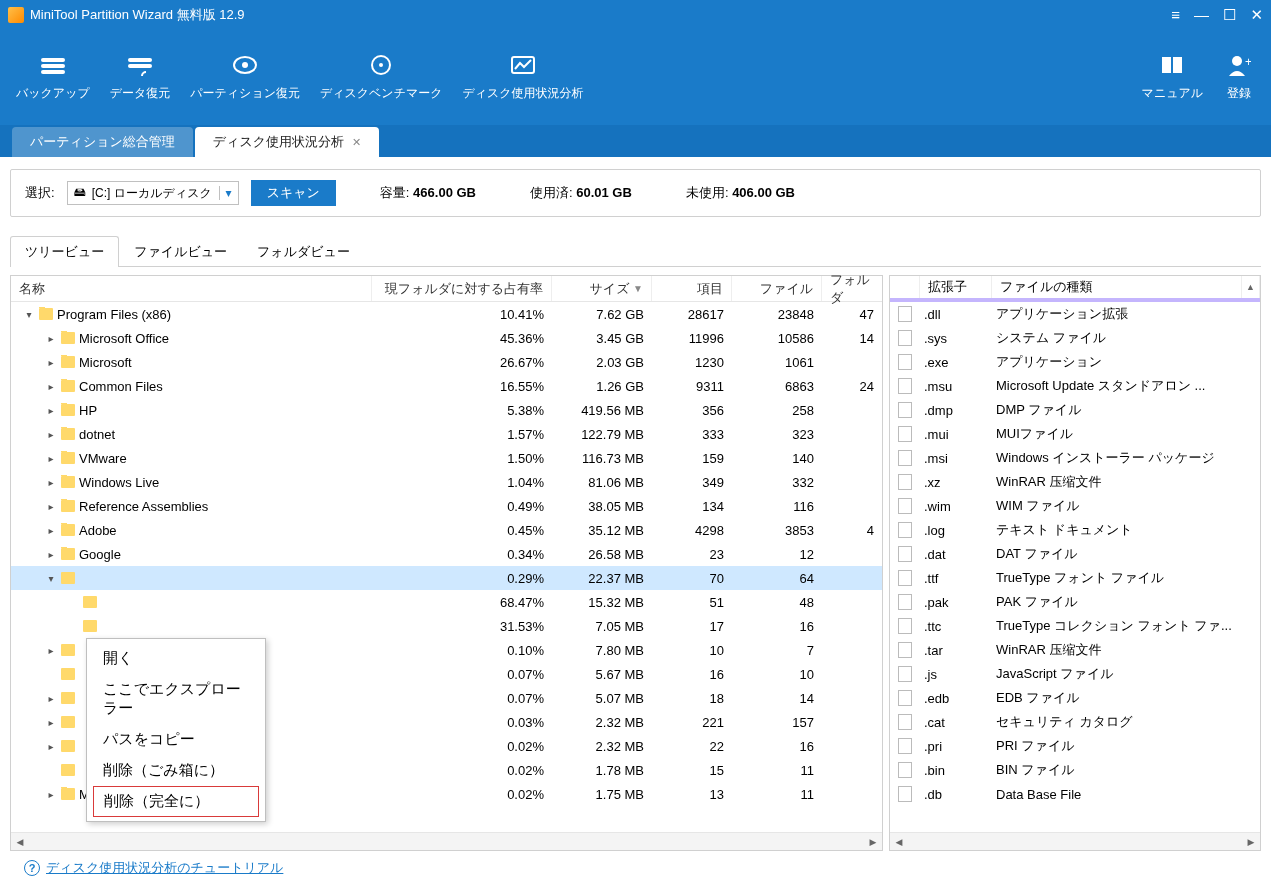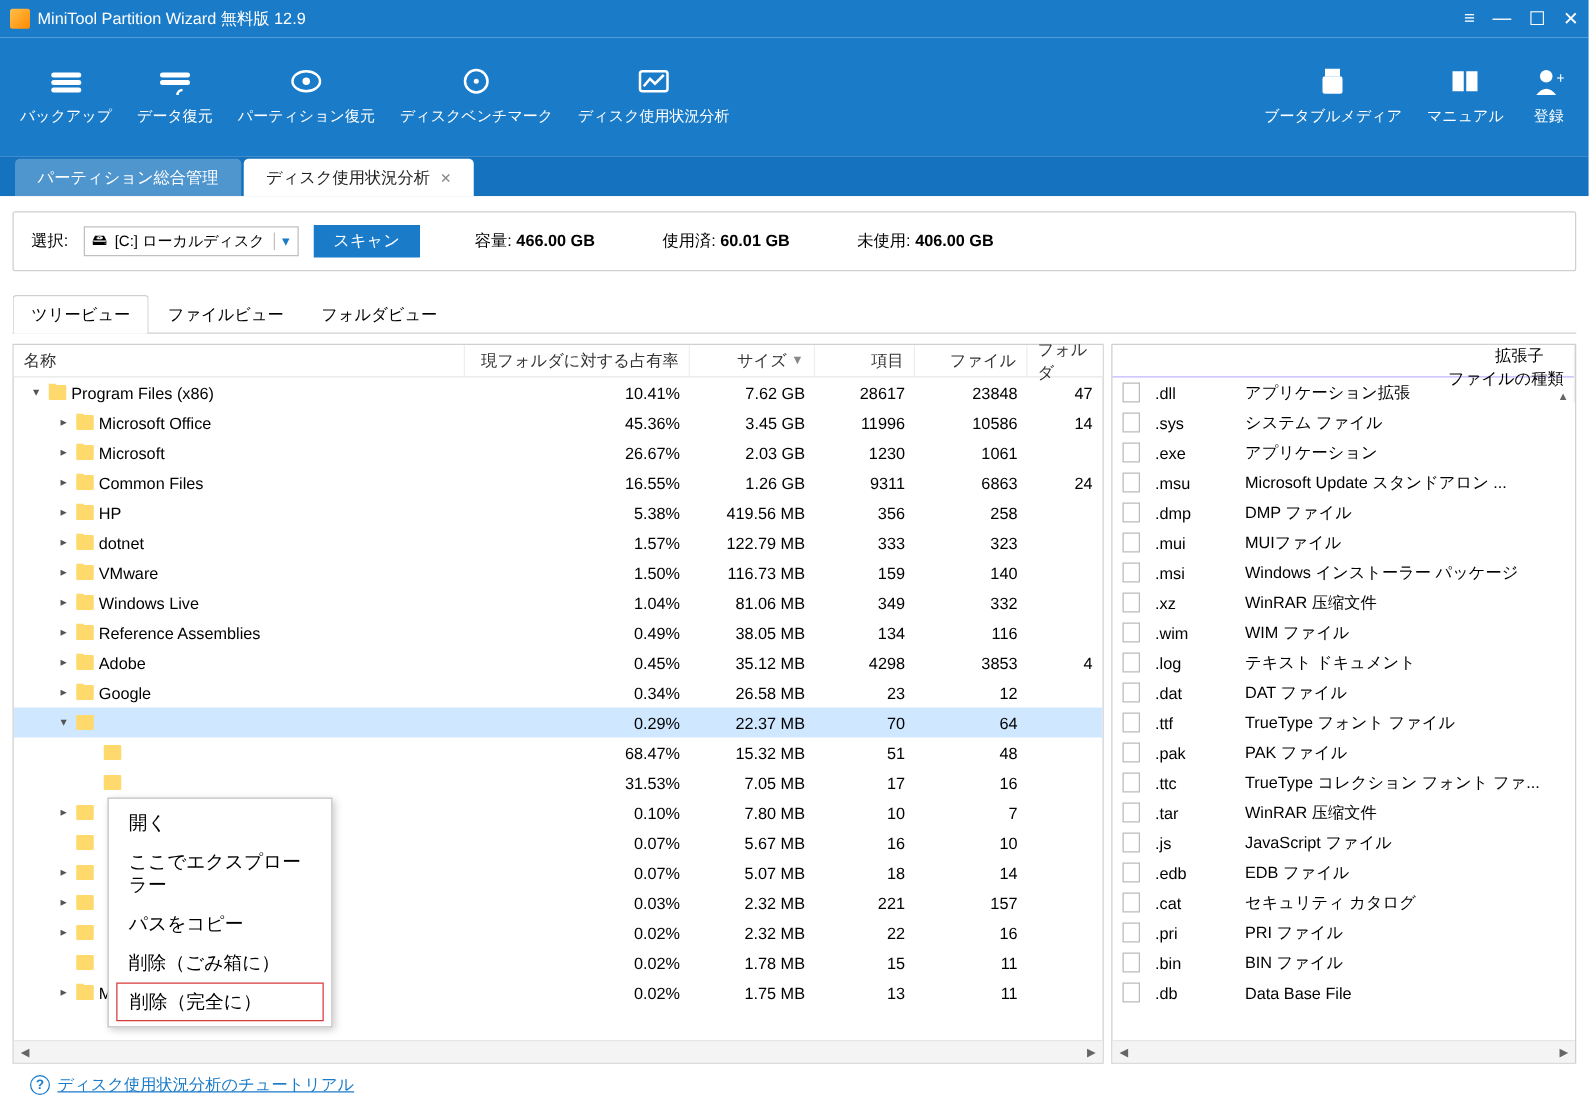--- a/index.html
+++ b/index.html
@@ -66,21 +66,21 @@
 .c-ratio { width: 180px; text-align: right; padding-right: 8px; }
 .c-size { width: 100px; text-align: right; padding-right: 8px; }
 .c-items { width: 80px; text-align: right; padding-right: 8px; }
 .c-files { width: 90px; text-align: right; padding-right: 8px; }
 .c-folders { width: 60px; text-align: right; padding-right: 8px; }
 
 .tree-arrow { width: 12px; display: inline-block; text-align: center; color: #555; font-size: 10px; }
 .folder-ico { width: 14px; height: 12px; background: #ffd96b; border-radius: 1px; display: inline-block; position: relative; }
 .folder-ico::before { content: ""; position: absolute; top: -3px; left: 0; width: 6px; height: 3px; background: #ffd96b; border-radius: 1px 1px 0 0; }
 
-.ext-header { display: flex; height: 26px; align-items: flex-end; border-bottom: 1px solid #c4b5fd; font-size: 13px; flex-direction: column; }
+.ext-header { display: flex; height: 26px; align-items: flex-end; border-bottom: 4px solid #c4b5fd; font-size: 13px; }
 .ext-header > div { padding: 0 8px; border-right: 1px solid #eee; height: 100%; display: flex; align-items: center; }
 .eh-icon { width: 30px; }
 .eh-ext { width: 72px; }
 .eh-type { flex: 1; }
 .eh-scroll { width: 18px; border-right:none; }
 
 .ext-body { flex: 1; overflow: hidden; }
 .ext-row { display: flex; height: 24px; align-items: center; font-size: 13px; }
 .ec-icon { width: 30px; display: flex; justify-content: center; }
 .ec-ext { width: 72px; padding-left: 4px; }
@@ -159,29 +159,20 @@
     <div class="ribbon-item">
       <div class="ribbon-icon">
           <svg width="28" height="22" viewBox="0 0 28 22">
             <rect x="3" y="3" width="22" height="16" rx="2" fill="none" stroke="#fff" stroke-width="2"></rect>
             <polyline points="6,15 11,9 15,13 22,6" fill="none" stroke="#fff" stroke-width="2"></polyline>
           </svg>
         </div>
       <span>ディスク使用状況分析</span>
     </div>
     <div class="spacer"></div>
-    <div class="ribbon-item">
-      <div class="ribbon-icon">
-          <svg width="22" height="24" viewBox="0 0 22 24">
-            <rect x="5" y="2" width="12" height="6" fill="#fff"></rect>
-            <rect x="3" y="8" width="16" height="14" rx="2" fill="#fff"></rect>
-          </svg>
-        </div>
-      <span>ブータブルメディア</span>
-    </div>
     <div class="ribbon-item">
       <div class="ribbon-icon">
           <svg width="24" height="22" viewBox="0 0 24 22">
             <path d="M2 3 h9 v16 h-9 z M13 3 h9 v16 h-9 z" fill="#fff"></path>
           </svg>
         </div>
       <span>マニュアル</span>
     </div>
     <div class="ribbon-item">
       <div class="ribbon-icon">

